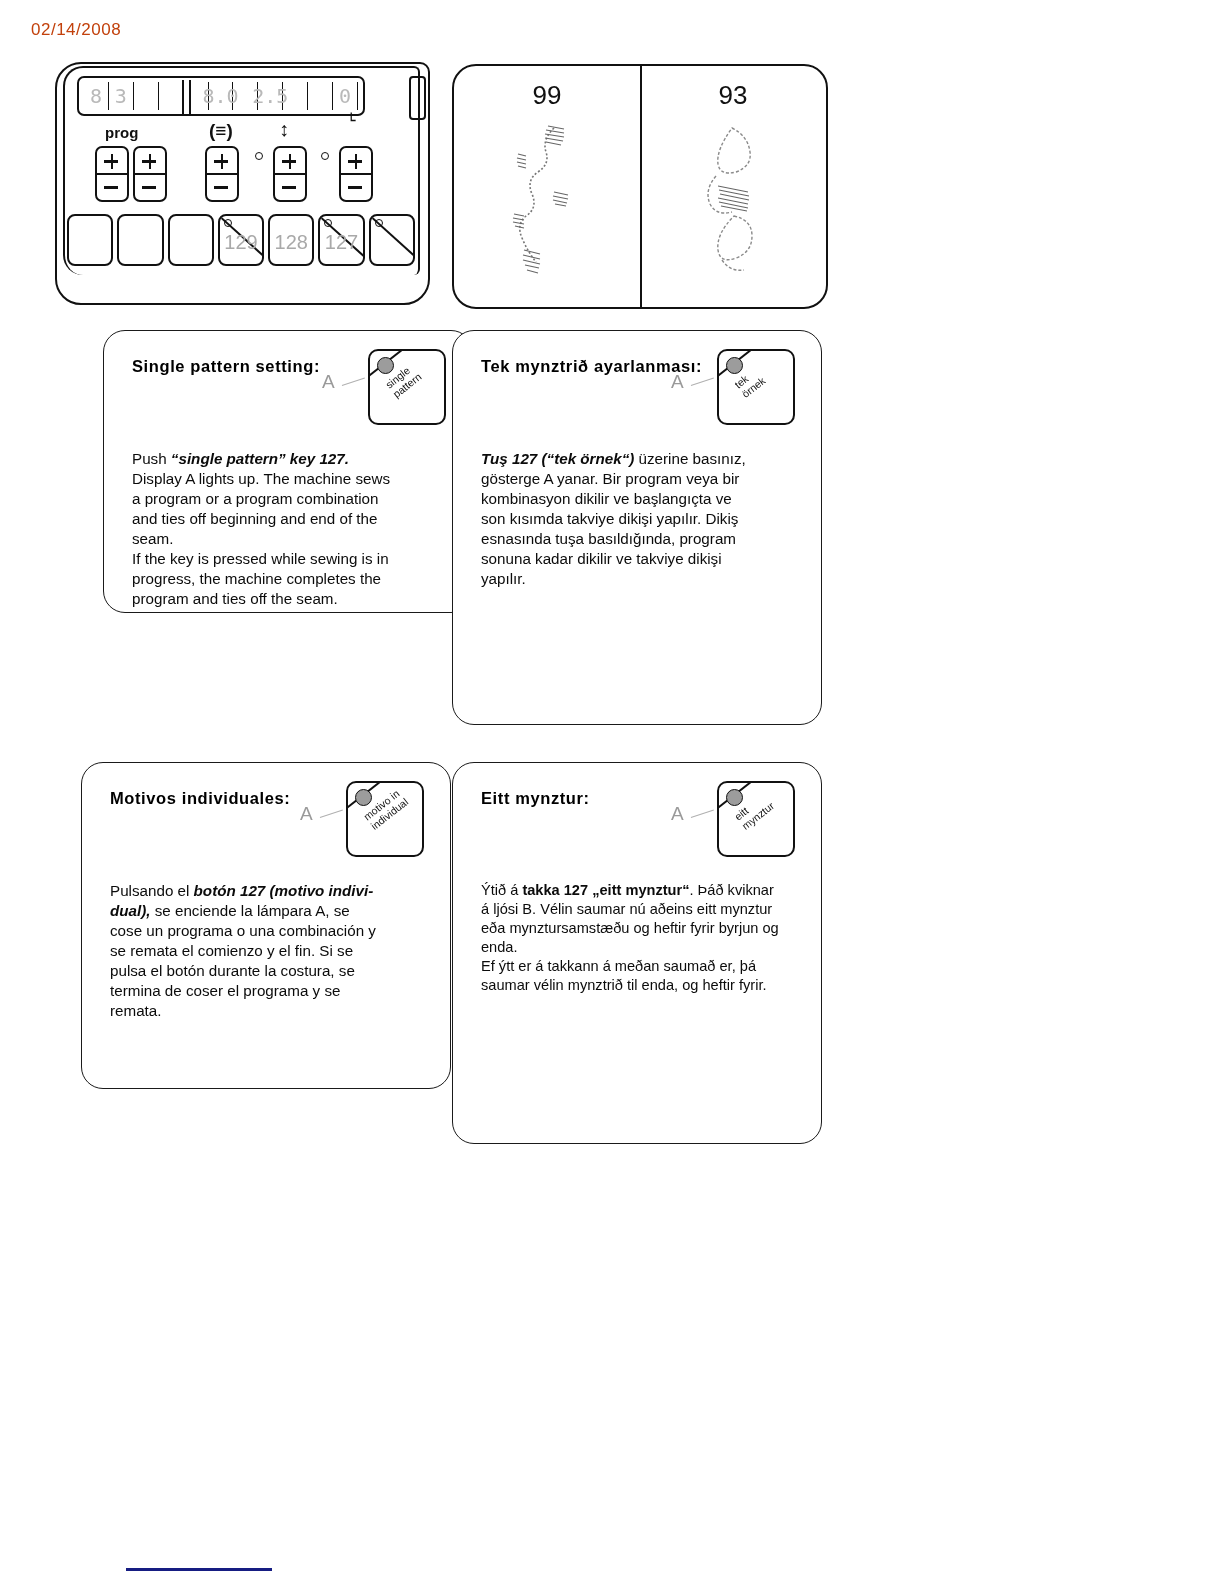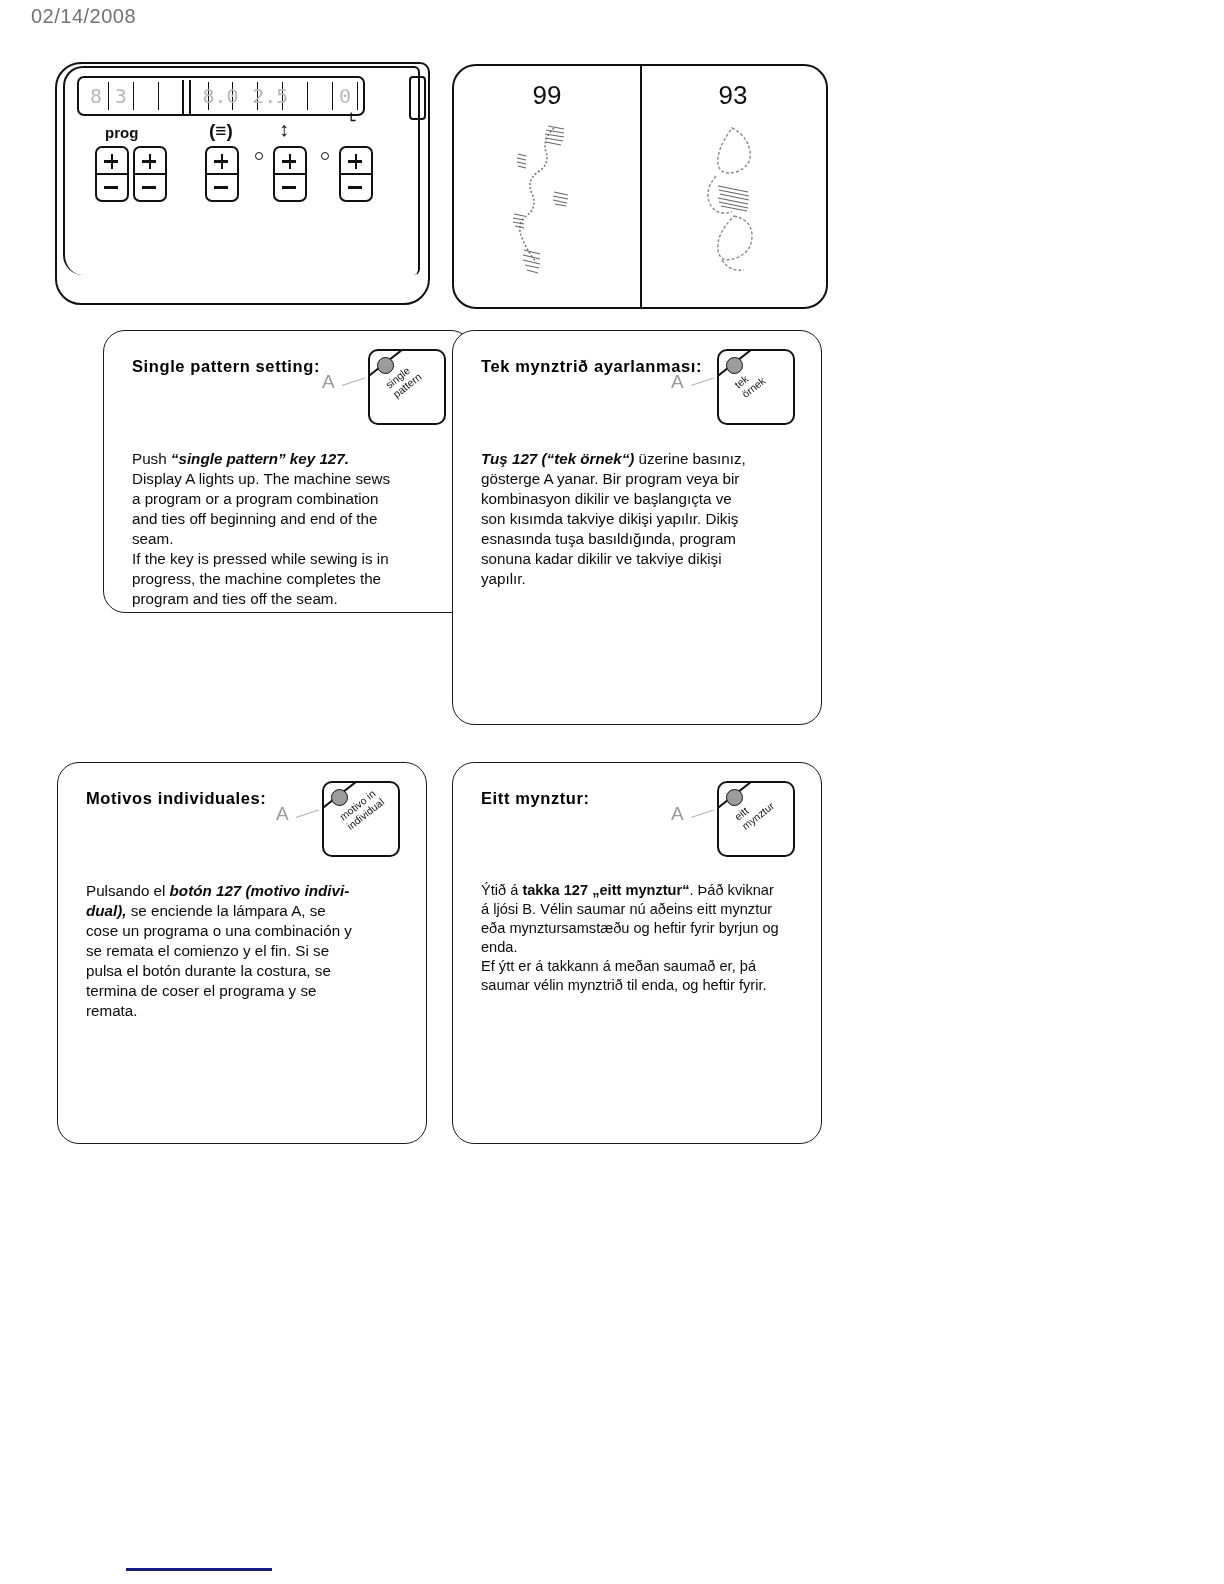--- a/index.html
+++ b/index.html
@@ -14,24 +14,24 @@
     position: relative;
     font-family: "Liberation Sans", sans-serif;
     color: #000;
     overflow: hidden;
   }
 
   
   .page-date {
     position: absolute;
     left: 31px;
-    top: 5px;
-    font-size: 20px;
+    top: 20px;
+    font-size: 17px;
     letter-spacing: 0.5px;
-    color: #737373;
+    color: #c2410c;
   }
 
   
   .illus-row {
     position: absolute;
     left: 55px;
     top: 62px;
     width: 770px;
     height: 245px;
   }
@@ -437,20 +437,49 @@
           <i class="plus-h"></i>
           <i class="plus-v"></i>
           <i class="mid"></i>
           <i class="minus"></i>
         </div>
 
       <div class="led-dot" style="left:172px;"></div>
       <div class="led-dot" style="left:238px;"></div>
     </div>
 
+    <div class="btn-row">
+      <div class="fnbtn">
+        <span class="num"></span>
+      </div>
+      <div class="fnbtn">
+        <span class="num"></span>
+      </div>
+      <div class="fnbtn">
+        <span class="num"></span>
+      </div>
+      <div class="fnbtn">
+        <i class="diag"></i>
+        <i class="cdot"></i>
+        <span class="num">129</span>
+      </div>
+      <div class="fnbtn">
+        <span class="num">128</span>
+      </div>
+      <div class="fnbtn">
+        <i class="diag"></i>
+        <i class="cdot"></i>
+        <span class="num">127</span>
+      </div>
+      <div class="fnbtn">
+        <i class="diag"></i>
+        <i class="cdot"></i>
+        <span class="num"></span>
+      </div>
+    </div>
   </div>
 
   <div class="samples">
     <div class="divider"></div>
 
     <div class="sample-cell left">
       <div class="sample-num">99</div>
       <svg class="stitch-art" width="110" height="165" viewBox="0 0 110 165">
         <path d="M62 8 Q50 20 54 32 Q58 44 46 52 Q34 60 40 74 Q46 88 34 96 Q24 104 30 118 Q36 132 44 142" fill="none" stroke="#777" stroke-width="1.6" stroke-dasharray="2 2"></path>
         <g stroke="#666" stroke-width="1.1">
@@ -507,21 +536,21 @@
       <i class="lamp"></i>
       <div class="ktext">
         <span>tek</span><br>
         <span>örnek</span>
       </div>
     </div>
   </div>
   <div class="panel-body"><span class="bi">Tuş 127 (“tek örnek“)</span> üzerine basınız,<br>gösterge A yanar. Bir program veya bir<br>kombinasyon dikilir ve başlangıçta ve<br>son kısımda takviye dikişi yapılır. Dikiş<br>esnasında tuşa basıldığında, program<br>sonuna kadar dikilir ve takviye dikişi<br>yapılır.</div>
 </div>
 
-<div class="panel" id="panel-spanish" style="left:57px; top:762px; width:370px; height:382px;">
+<div class="panel" id="panel-spanish" style="left:81px; top:762px; width:370px; height:327px;">
   <div class="panel-title">Motivos individuales:</div>
   <div class="badge-wrap">
     <span class="badge-a">A</span>
     <i class="badge-pointer"></i>
     <div class="badge-key">
       <i class="diagline"></i>
       <i class="lamp"></i>
       <div class="ktext">
         <span>motivo in</span><br>
         <span>individual</span>

